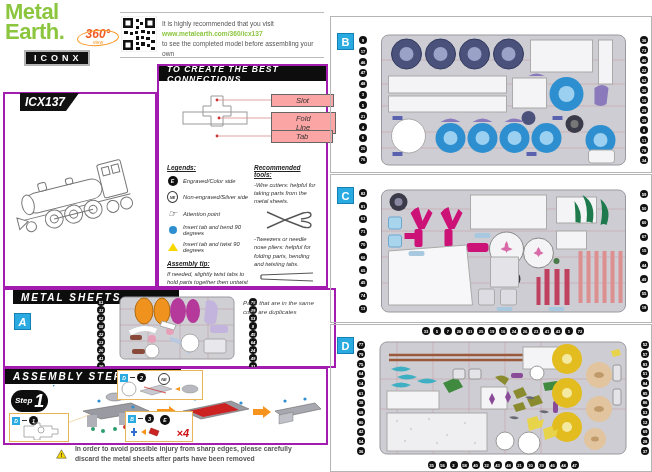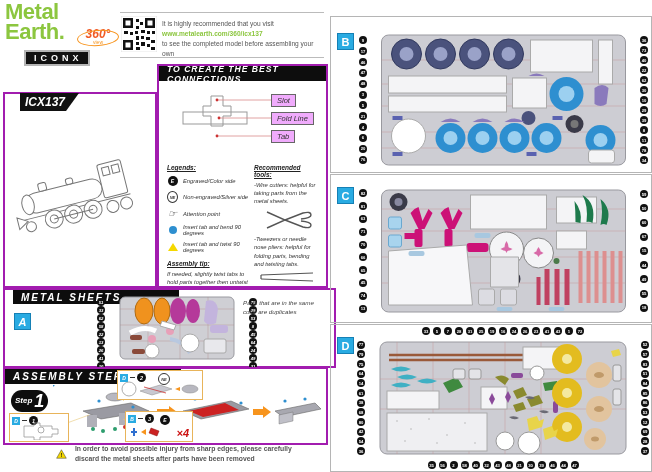--- a/index.html
+++ b/index.html
@@ -27,22 +27,22 @@
   .sheet-tag{width:15px;height:15px;background:#29abe2;color:#fff;font-weight:bold;
              font-size:11px;display:flex;align-items:center;justify-content:center;
              border:1px solid #1580b5;}
 
   
   .icx-label{left:-1px;top:-1px;background:#111;color:#fff;font-size:12px;font-weight:bold;
              padding:2px 14px 2px 5px;clip-path:polygon(0 0,100% 0,78% 100%,0 100%);margin-left:16px;}
 
   
   .conn-header{height:15px;font-size:8.6px;justify-content:center;letter-spacing:1px;}
-  .conn-lbl{position:absolute;border:1px solid #666;background:#f0abfc;font-size:7.5px;color:#333;
-            padding:1px 5px;}
+  .conn-lbl{position:absolute;border:1px solid #666;background:#fca5a5;font-size:7.5px;color:#333;
+            padding:1px 24px;}
   .ul{text-decoration:underline;font-weight:bold;}
   .leg-title{font-size:6.5px;color:#222;}
   .leg-row{display:flex;align-items:center;gap:5px;margin-top:5px;}
   .leg-ico{width:11px;flex:0 0 11px;display:flex;justify-content:center;}
   .leg-txt{font-size:5.8px;color:#333;}
   .cir-e{width:10px;height:10px;border-radius:50%;background:#111;color:#fff;font-size:5px;
          font-weight:bold;display:flex;align-items:center;justify-content:center;}
   .cir-ne{width:10px;height:10px;border-radius:50%;background:#fff;border:1px solid #333;color:#333;
           font-size:4px;font-weight:bold;display:flex;align-items:center;justify-content:center;}
   .dot-blue{width:8px;height:8px;border-radius:50%;background:#2e8fd0;}

